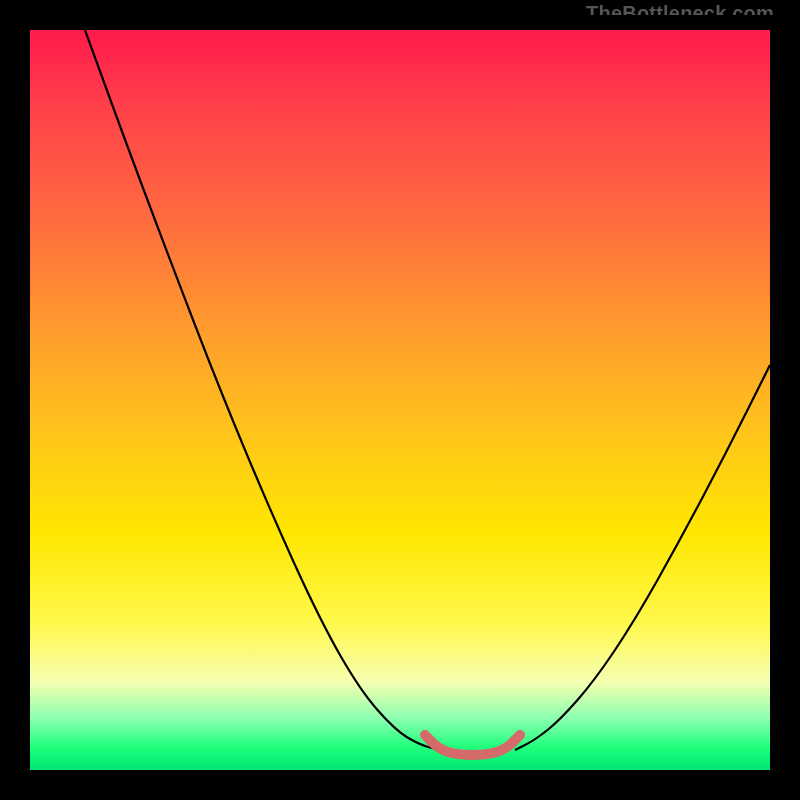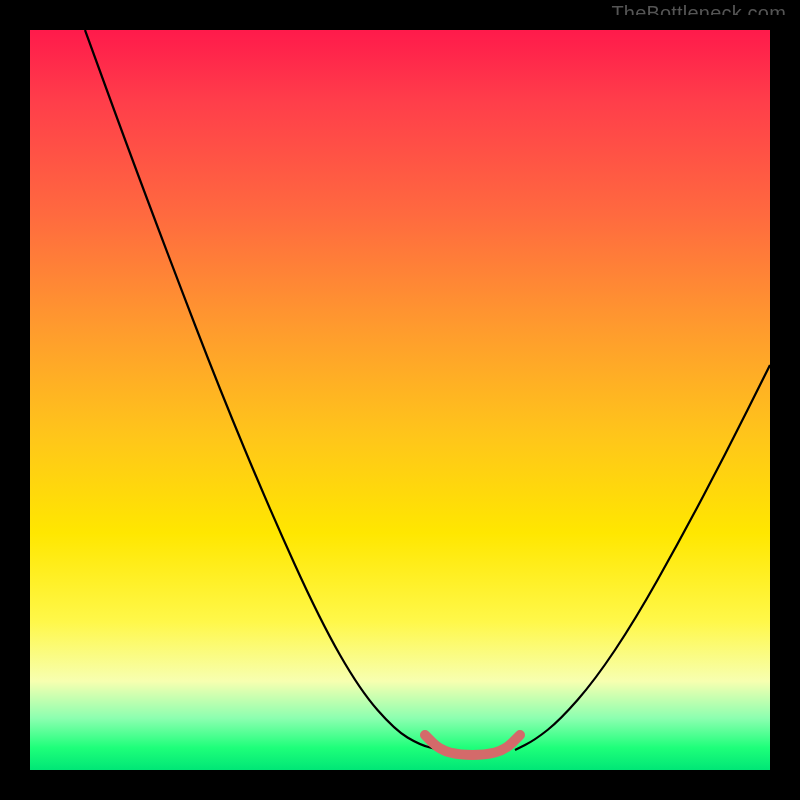--- a/index.html
+++ b/index.html
@@ -51,24 +51,24 @@
   svg.curves {
     position: absolute;
     left: 0;
     top: 0;
     width: 740px;
     height: 740px;
   }
   .watermark {
     position: absolute;
     top: 2px;
-    right: 14px;
+    right: 26px;
     color: #555;
     font-size: 20px;
-    font-weight: 400;
+    font-weight: 700;
     letter-spacing: 0.2px;
     user-select: none;
   }
 </style>
 </head>
 <body>
 
 <div class="stage">
   <div class="watermark">TheBottleneck.com</div>
 

